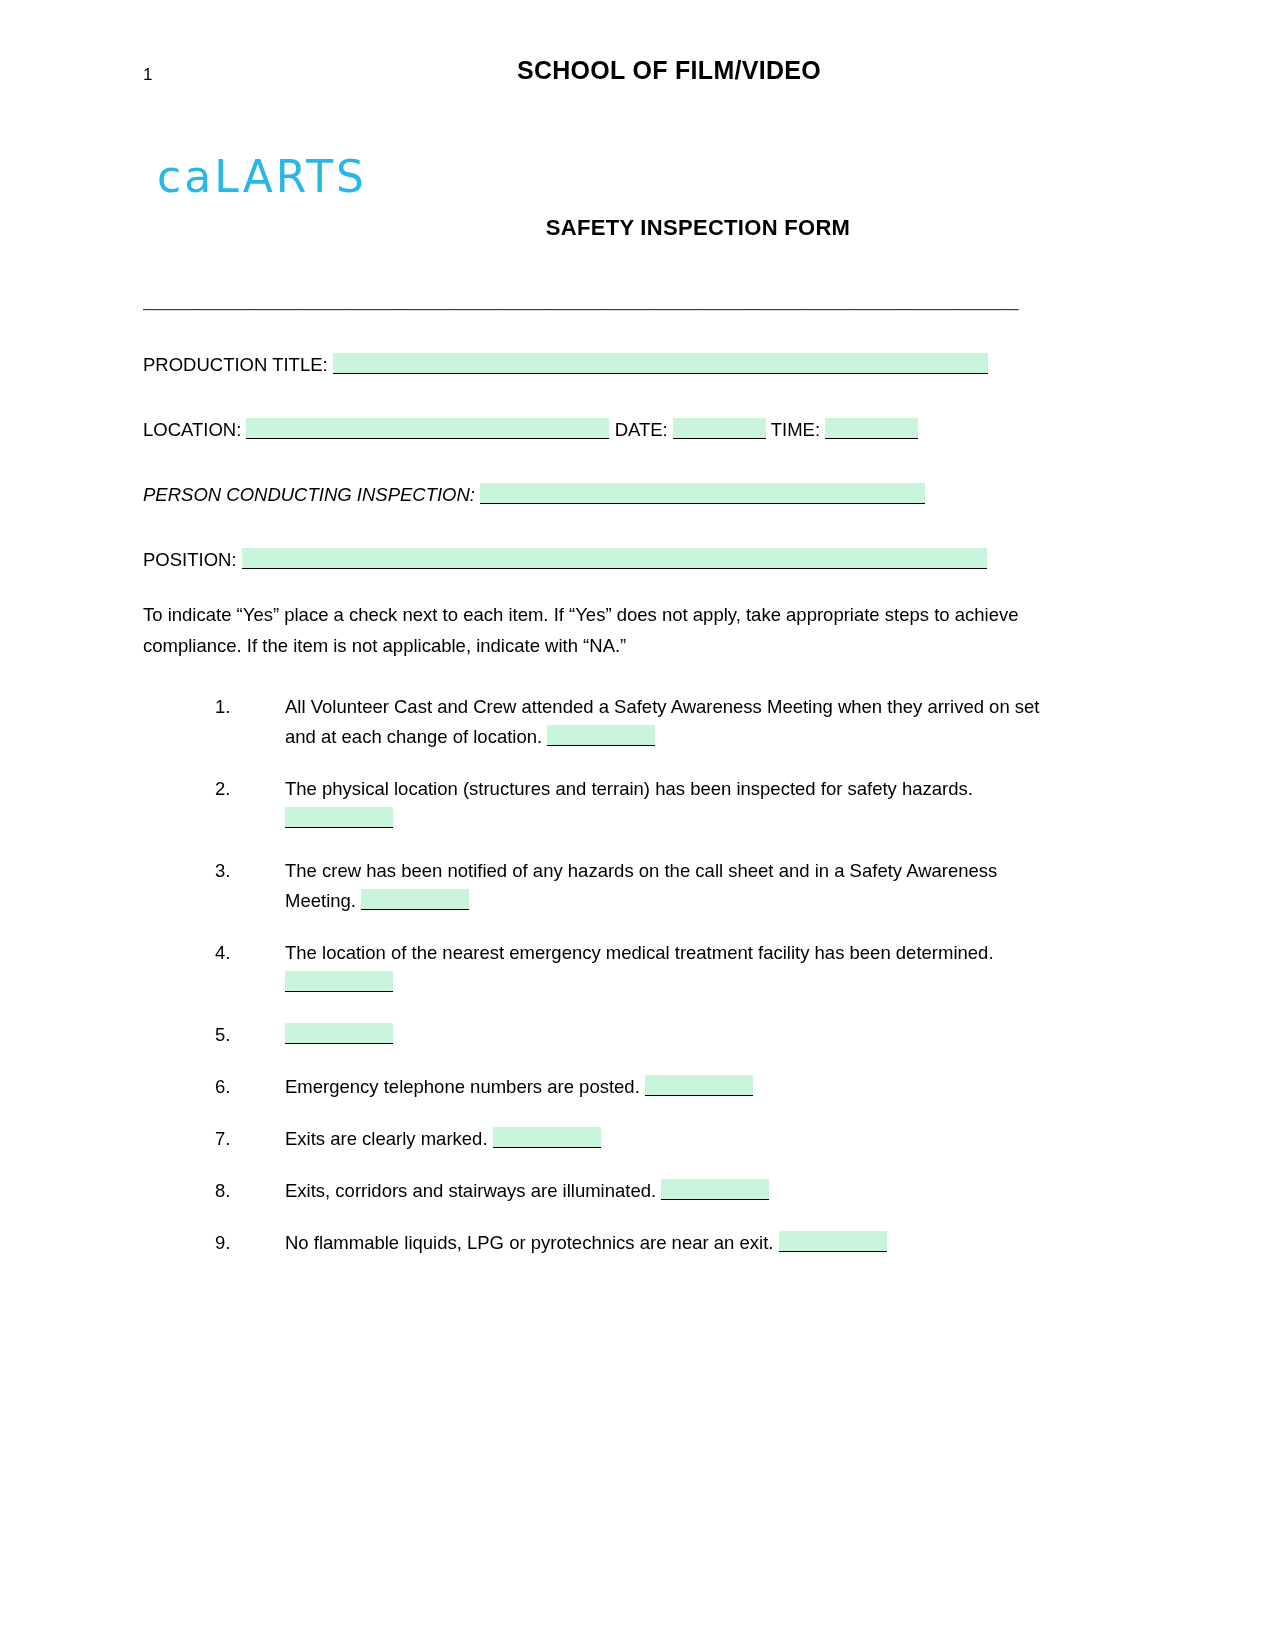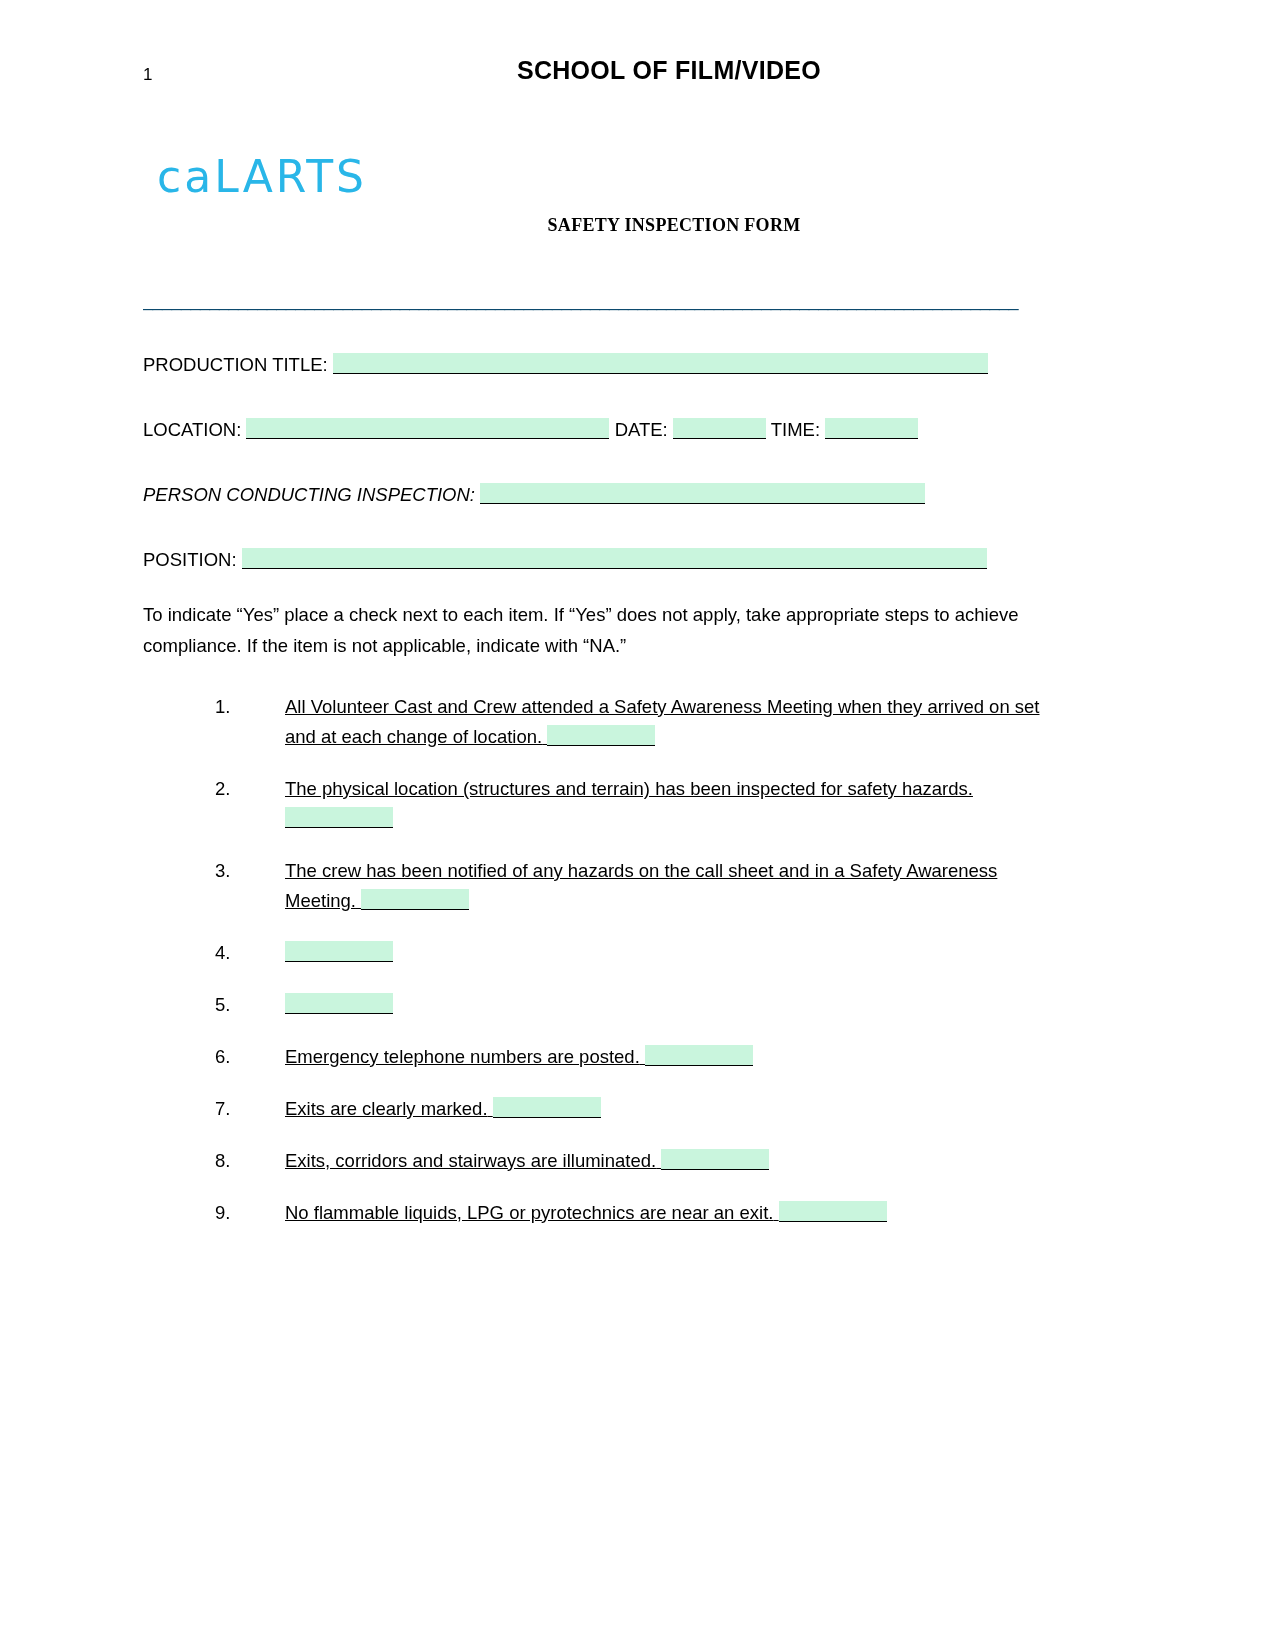--- a/index.html
+++ b/index.html
@@ -55,28 +55,27 @@
     top: 10px;
     width: 740px;
     text-align: center;
     font-size: 25px;
     font-weight: bold;
     letter-spacing: 0.3px;
     margin-top: 46px;
   }
   .title-2 {
     position: absolute;
-    left: 304px;
+    left: 328px;
     top: 215px;
     width: 740px;
     text-align: center;
-    font-size: 18px;
+    font-size: 22px;
     font-weight: bold;
     letter-spacing: 0.3px;
-    font-family: Liberation Serif, serif;
   }
   .rule {
     position: absolute;
     left: 143px;
     top: 290px;
     width: 920px;
     font-size: 18px;
     letter-spacing: -0.5px;
     white-space: nowrap;
     overflow: hidden;
@@ -133,21 +132,20 @@
   .item .num {
     position: absolute;
     left: 72px;
     top: 0;
     width: 70px;
   }
   .item .body {
     display: block;
     padding-left: 70px;
     text-indent: 0;
-    text-decoration: underline;
   }
   .answer {
     display: inline-block;
     background: #c9f5dd;
     border-bottom: 1.3px solid #000;
     width: 108px;
     height: 20px;
     position: relative;
     top: 3px;
   }
@@ -209,21 +207,21 @@
     </div>
 
     <div class="item">
       <span class="num">3.</span>
       <span class="body"><span>The crew has been notified of any hazards on the call sheet and in a Safety Awareness Meeting.</span>
       <span class="answer"></span></span>
     </div>
 
     <div class="item">
       <span class="num">4.</span>
-      <span class="body">
+      <span class="body"><span>The location of the nearest emergency medical treatment facility has been determined.</span>
       <span class="answer"></span></span>
     </div>
 
     <div class="item">
       <span class="num">5.</span>
       <span class="body">
       <span class="answer"></span></span>
     </div>
 
     <div class="item">

